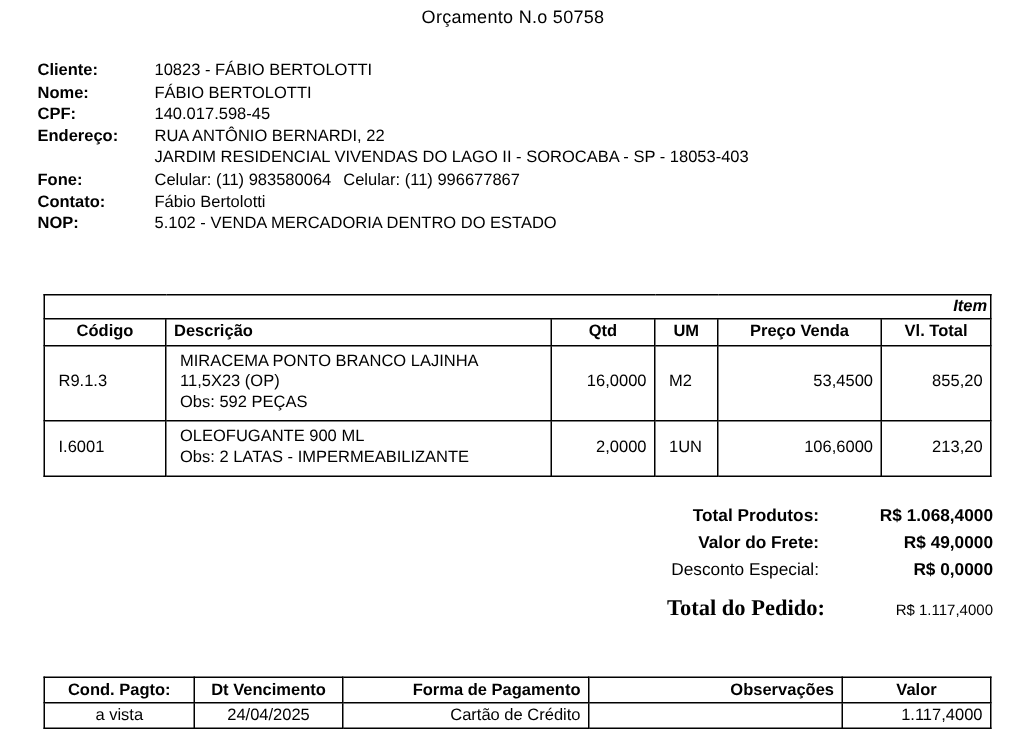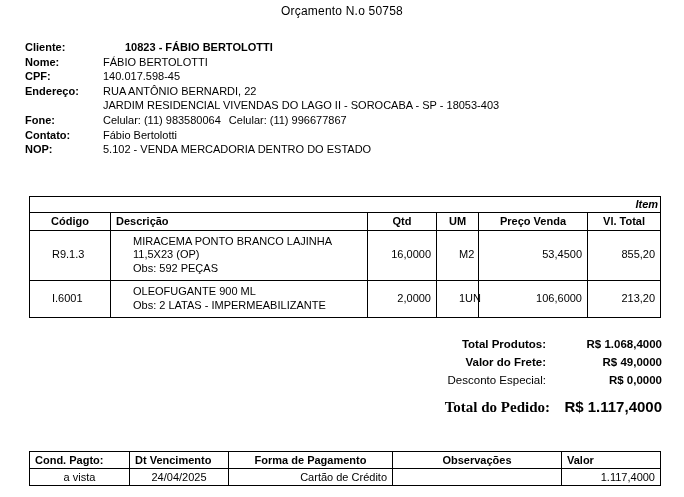--- a/index.html
+++ b/index.html
@@ -43,21 +43,21 @@
     white-space: nowrap;
   }
   .cust-label {
     width: 78px;
     flex: 0 0 78px;
     font-weight: bold;
   }
   .cust-value {
     flex: 1 1 auto;
   }
-  .cust-value.bold { font-weight: bold; margin-left: 22px; }
+  .cust-value.bold { font-weight: normal; }
   .cust-cont {
     margin-left: 78px;
   }
   .fone-gap { display: inline-block; width: 8px; }
 
   
   .items-table {
     position: absolute;
     top: 196px;
     left: 29px;
@@ -87,21 +87,21 @@
     height: 17px;
     line-height: 17px;
     padding: 0 5px;
     vertical-align: middle;
     margin-top: 25px;
   }
   .items-table thead.cols th.left {
     text-align: left;
   }
   .items-table tbody td {
-    padding: 4px 5px 5px 22px;
+    padding: 4px 5px 5px 9px;
     line-height: 13.4px;
   }
   .items-table td.c-code { text-align: left; vertical-align: middle; }
   .items-table td.c-desc { text-align: left; }
   .items-table td.c-qtd  { text-align: right; vertical-align: middle; }
   .items-table td.c-um   { text-align: left;  vertical-align: middle; }
   .items-table td.c-pv   { text-align: right; vertical-align: middle; }
   .items-table td.c-vt   { text-align: right; vertical-align: middle; }
 
   .col-code { width: 81px; }
@@ -143,22 +143,22 @@
     margin-top: 6px;
     align-items: baseline;
   }
   .tot-row.grand .tot-label {
     font-size: 15px;
     font-weight: bold;
     padding-right: 4px;
     font-family: Liberation Serif, serif;
   }
   .tot-row.grand .tot-value {
-    font-size: 15px;
-    font-weight: bold;
+    font-size: 10px;
+    font-weight: normal;
     width: 108px;
   }
 
   
   .pay-table {
     position: absolute;
     top: 451px;
     left: 29px;
     width: 631px;
     border-collapse: collapse;
@@ -167,23 +167,23 @@
   }
   .pay-table th,
   .pay-table td {
     border: 1px solid #000000;
     height: 16px;
     line-height: 16px;
     padding: 0 5px;
   }
   .pay-table th {
     font-weight: bold;
-    text-align: left;
-  }
-  .pay-table th.left { text-align: center; }
+    text-align: center;
+  }
+  .pay-table th.left { text-align: right; }
   .pay-table td { text-align: right; }
   .pay-table td.center { text-align: center; }
   .pay-table td.right  { text-align: right; }
 
   .p-col-cond { width: 100px; }
   .p-col-dt   { width: 99px; }
   .p-col-forma{ width: 164px; }
   .p-col-obs  { width: 169px; }
   .p-col-val  { width: 99px; }
 </style>

